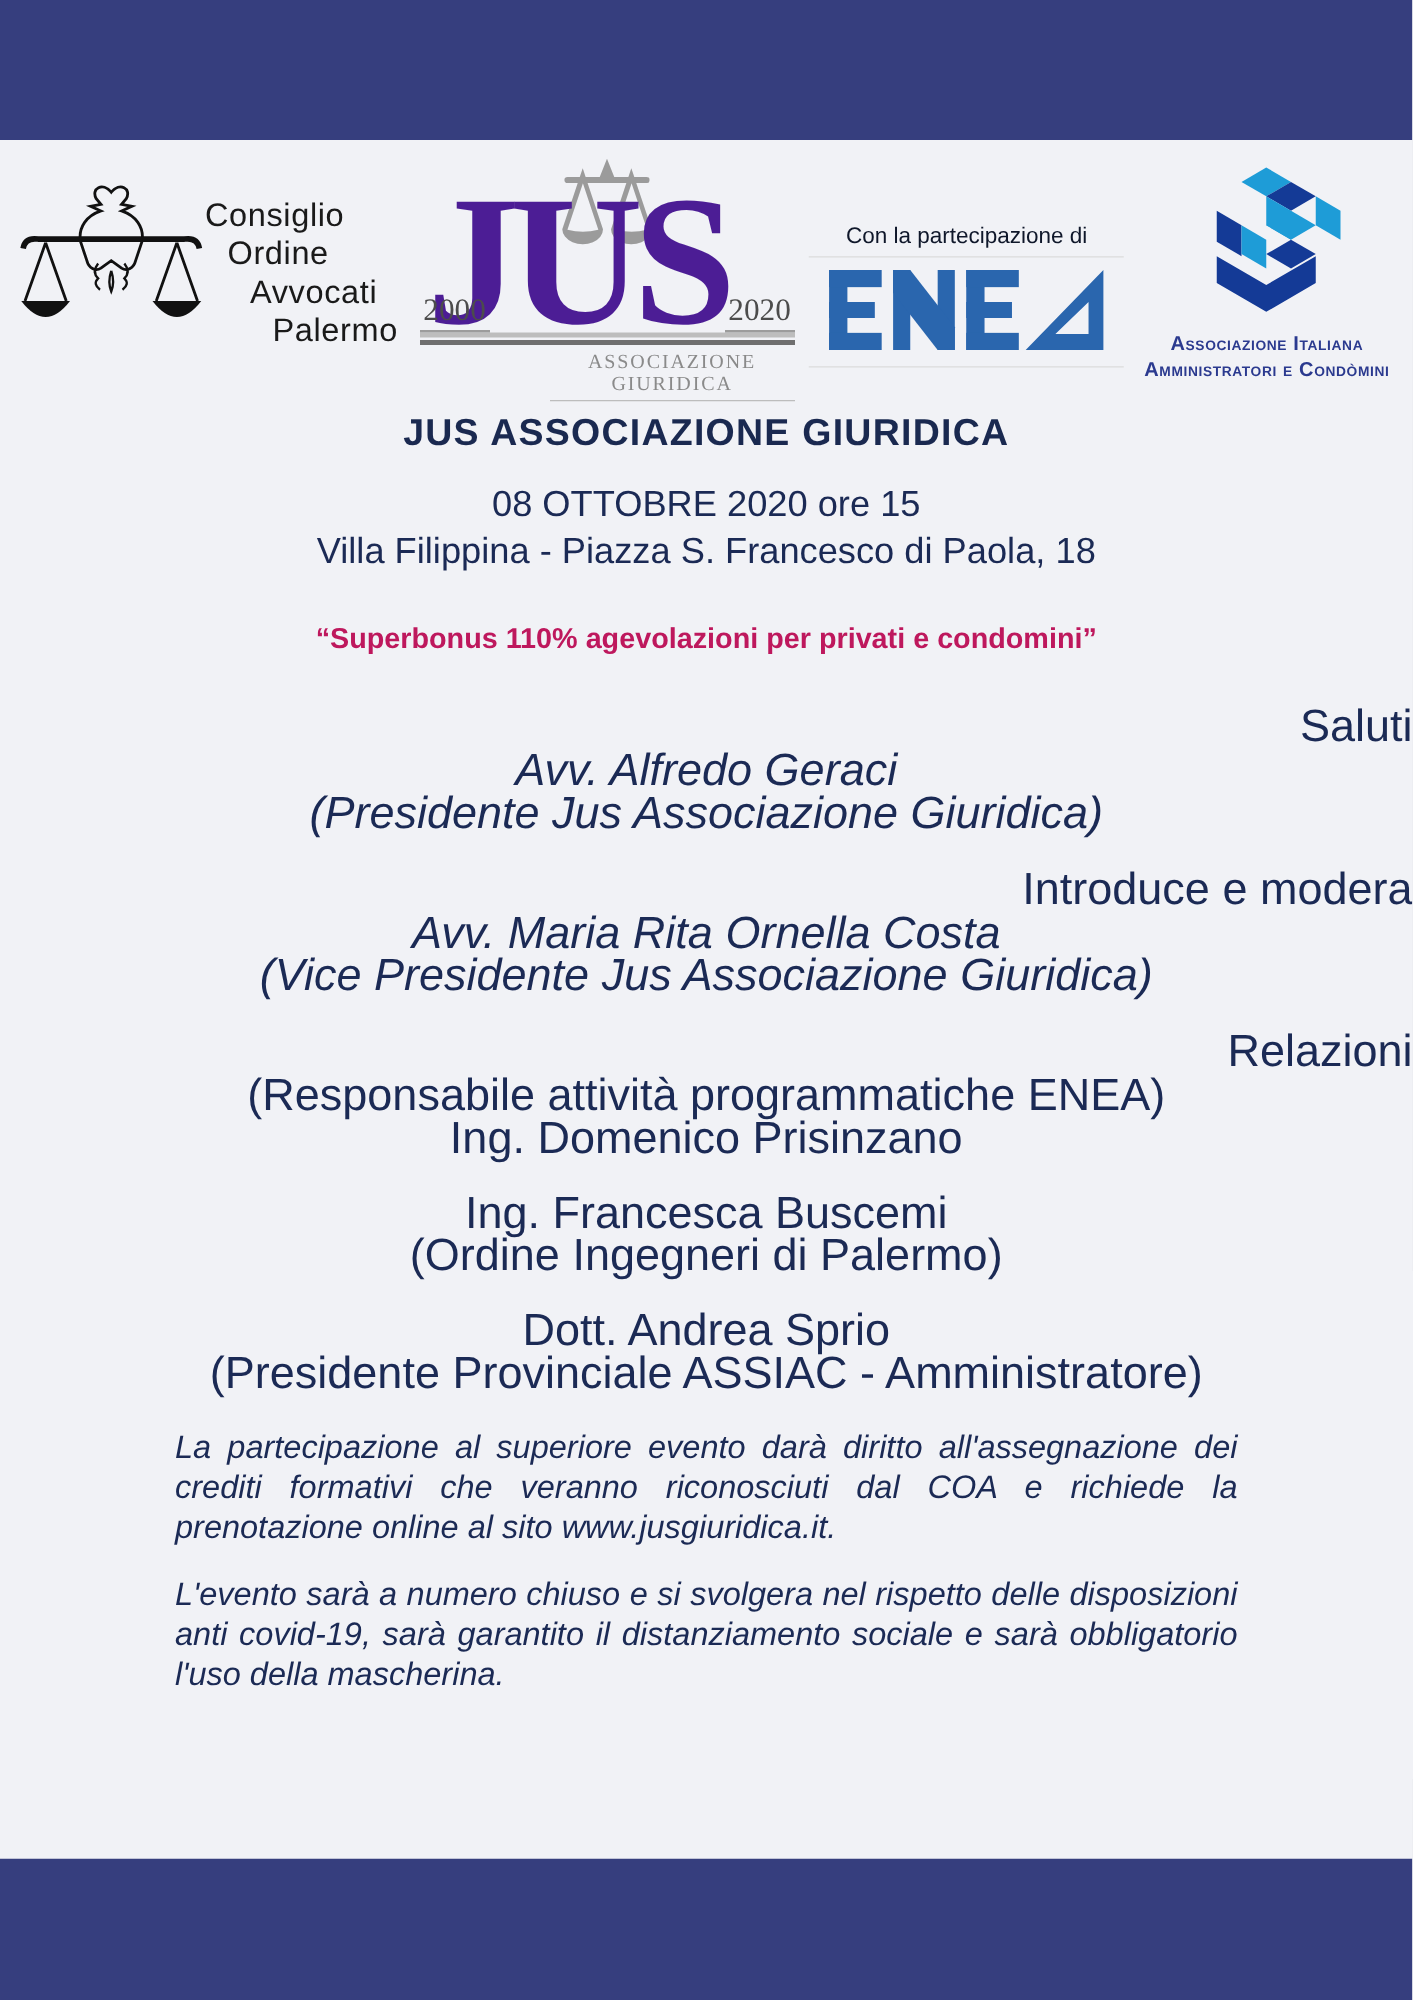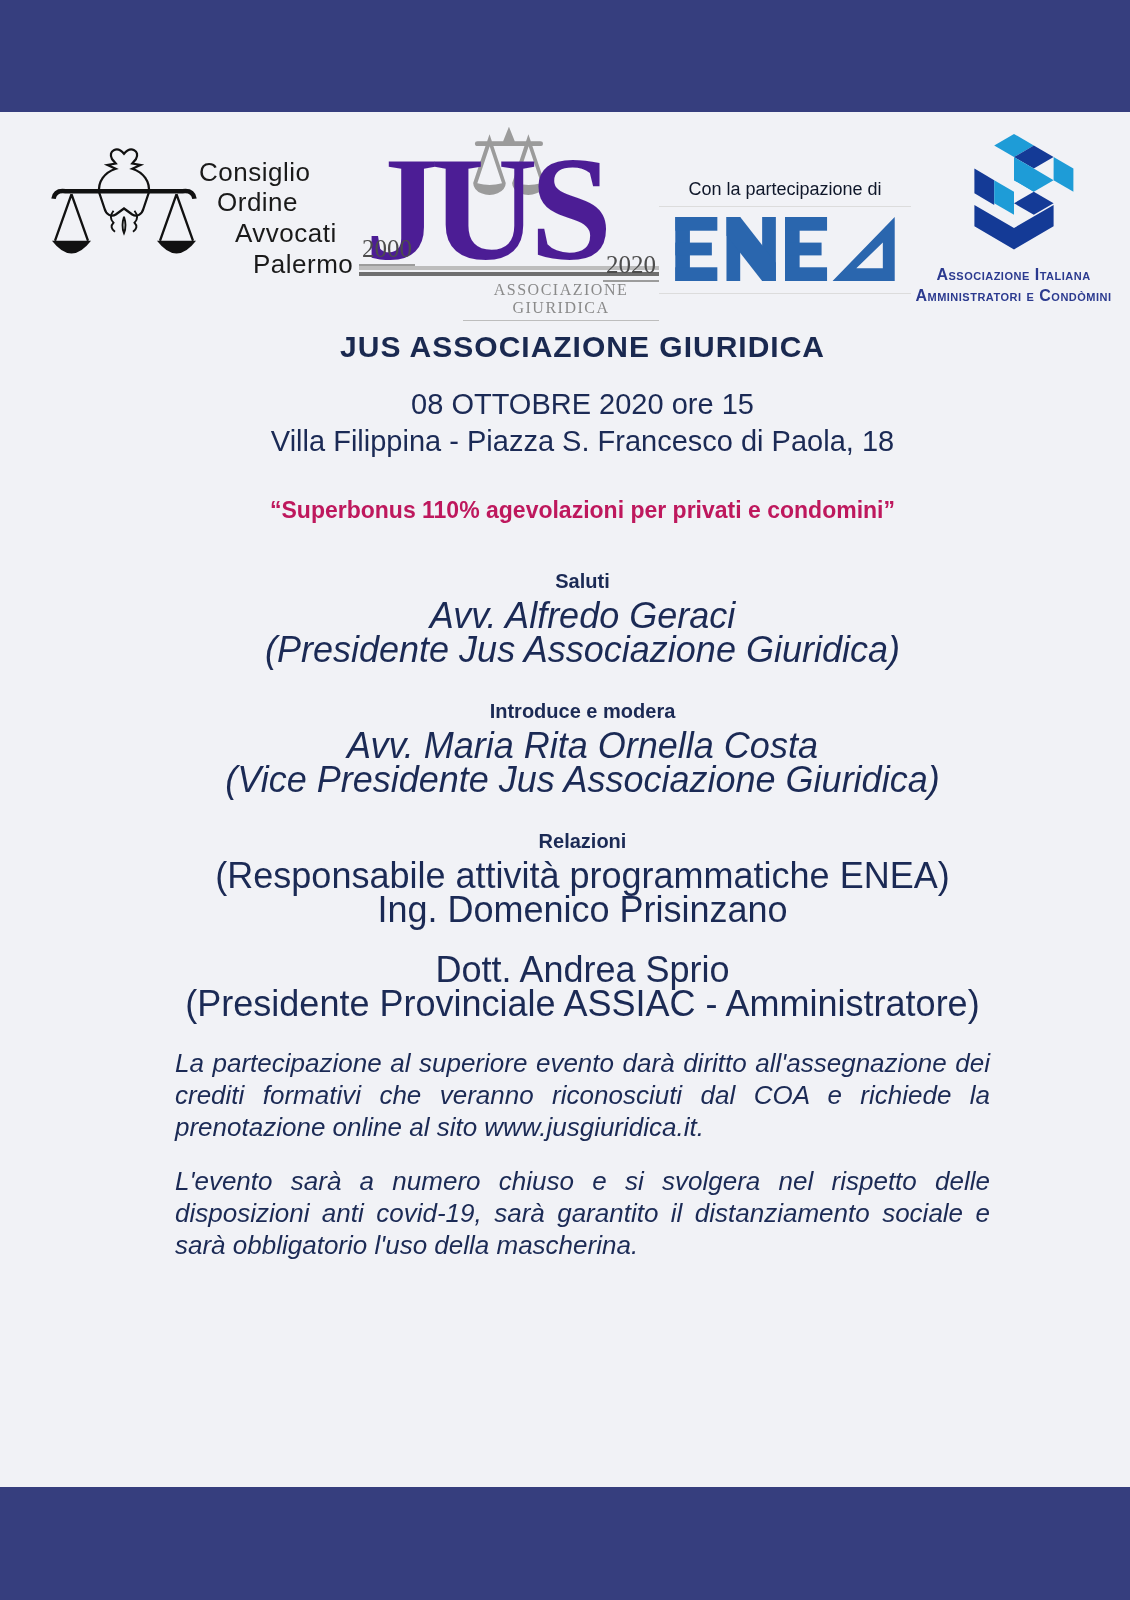--- a/index.html
+++ b/index.html
@@ -8,21 +8,21 @@
     width:1130px; height:1600px; margin:0 auto;
     background:#f1f2f6;
     display:flex; flex-direction:column;
     overflow:hidden; position:relative;
     font-family:"Liberation Sans", sans-serif;
     color:#1b2a55;
   }
   .band { width:100%; background:#363e7e; flex:0 0 auto; }
   .band.top { height:112px; }
   .band.bottom { height:113px; position:absolute; bottom:0; left:0; }
-  .content { flex:1 1 auto; overflow:hidden; text-align:center;padding-left:35px; }
+  .content { flex:1 1 auto; overflow:hidden; text-align:center; }
 
   
   .logos {
     margin-top:10px; height:192px;
     display:flex; align-items:center; justify-content:space-between;
     padding:0 14px; text-align:left;
   }
   .coa { display:flex; align-items:center; width:310px; }
   .coa-text { font-size:26px; color:#1a1a1a; line-height:1.18; letter-spacing:0.5px; }
   .coa-text div:nth-child(2){ padding-left:18px; }
@@ -34,21 +34,21 @@
     position:absolute; left:50%; top:-6px; transform:translateX(-50%);
     font-family:"DejaVu Sans", sans-serif; font-size:92px; color:#9b9b9b; z-index:1; line-height:1;
   }
   .jus-word {
     position:absolute; left:6px; top:12px; z-index:2;
     font-family:"Liberation Serif", serif; font-size:148px; line-height:1;
     color:#4c1d95; letter-spacing:-8px; font-weight:bold;
   }
   .jus-year { position:absolute; font-family:"Liberation Serif", serif; font-size:25px; color:#4c4c4c; border-bottom:2px solid #9c9c9c; padding:0 3px 1px 3px; z-index:3;}
   .jus-year.left { left:0; top:112px; }
-  .jus-year.right { right:0; top:112px;margin-top:16px; }
+  .jus-year.right { right:0; top:112px; }
   .jus-rule1 { position:absolute; left:0; right:0; top:143px; height:4px; background:#bdbdbd; z-index:0; }
   .jus-rule2 { position:absolute; left:0; right:0; top:149px; height:4px; background:#6f6f6f; z-index:0; }
   .jus-sub {
     position:absolute; left:104px; right:0; top:158px; z-index:3;
     font-family:Liberation Serif, serif; font-size:16px; color:#8a8a8a;
     letter-spacing:1.5px; border-bottom:1px solid #bdbdbd; padding-bottom:3px; text-align:center;
   }
 
   .enea { width:252px; text-align:center; margin-top:36px; }
   .enea-caption { font-size:18px; color:#0f172a; padding-bottom:6px; border-bottom:1px solid #dcdcdc; }
@@ -59,21 +59,21 @@
 
   
   .org-title { margin-top:16px; font-size:30px; font-weight:bold; letter-spacing:1px; color:#1a2950; }
   .date-block { margin-top:22px; font-size:29px; line-height:37px; }
   .event-title {
     margin:28px auto 0 auto; max-width:800px;
     font-size:23px; font-weight:bold; line-height:45px; color:#be185d;
   }
   .sections { margin-top:30px; }
   .sec { margin-bottom:26px; }
-  .sec-heading { font-size:20px; font-weight:bold; line-height:36px; }
+  .sec-heading { font-size:36px; font-weight:normal; line-height:36px;text-align:right; }
   .sec .line { font-size:36px; line-height:34px; }
   .sec.italic .line { font-style:italic; }
 
   .notes { margin:26px 140px 0 140px; text-align:justify; }
   .notes p { font-size:26px; font-style:italic; line-height:32px; margin-bottom:22px; text-align:justify; }
   .footer-line { margin-top:4px; font-size:26px; font-style:italic; text-align:center; }
 </style>
 </head>
 <body>
 
@@ -191,20 +191,24 @@
         <div class="line">Avv. Maria Rita Ornella  Costa</div>
         <div class="line">(Vice Presidente Jus Associazione Giuridica)</div>
       </div>
 
       <div class="sec">
         <div class="sec-heading">Relazioni</div>
         <div class="line">(Responsabile attività programmatiche ENEA)</div>
         <div class="line">Ing. Domenico Prisinzano</div>
       </div>
 
+      <div class="sec">
+        <div class="line">Ing. Francesca Buscemi</div>
+        <div class="line">(Ordine Ingegneri di Palermo)</div>
+      </div>
 
       <div class="sec">
         <div class="line">Dott. Andrea Sprio</div>
         <div class="line">(Presidente Provinciale ASSIAC - Amministratore)</div>
       </div>
     </div>
 
     <div class="notes">
       <p>La partecipazione al  superiore evento darà diritto all'assegnazione dei crediti formativi che veranno riconosciuti dal COA e richiede la prenotazione online al sito www.jusgiuridica.it.</p>
       <p>L'evento sarà a numero chiuso e si svolgera nel rispetto delle disposizioni anti covid-19, sarà garantito il distanziamento sociale e sarà obbligatorio l'uso della mascherina.</p>

